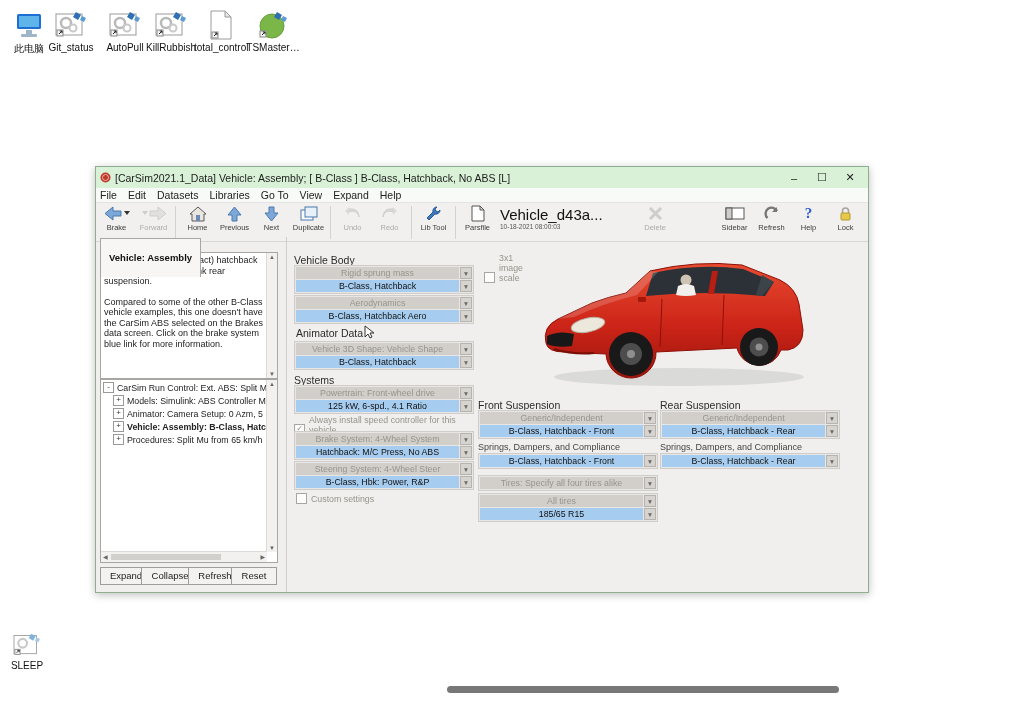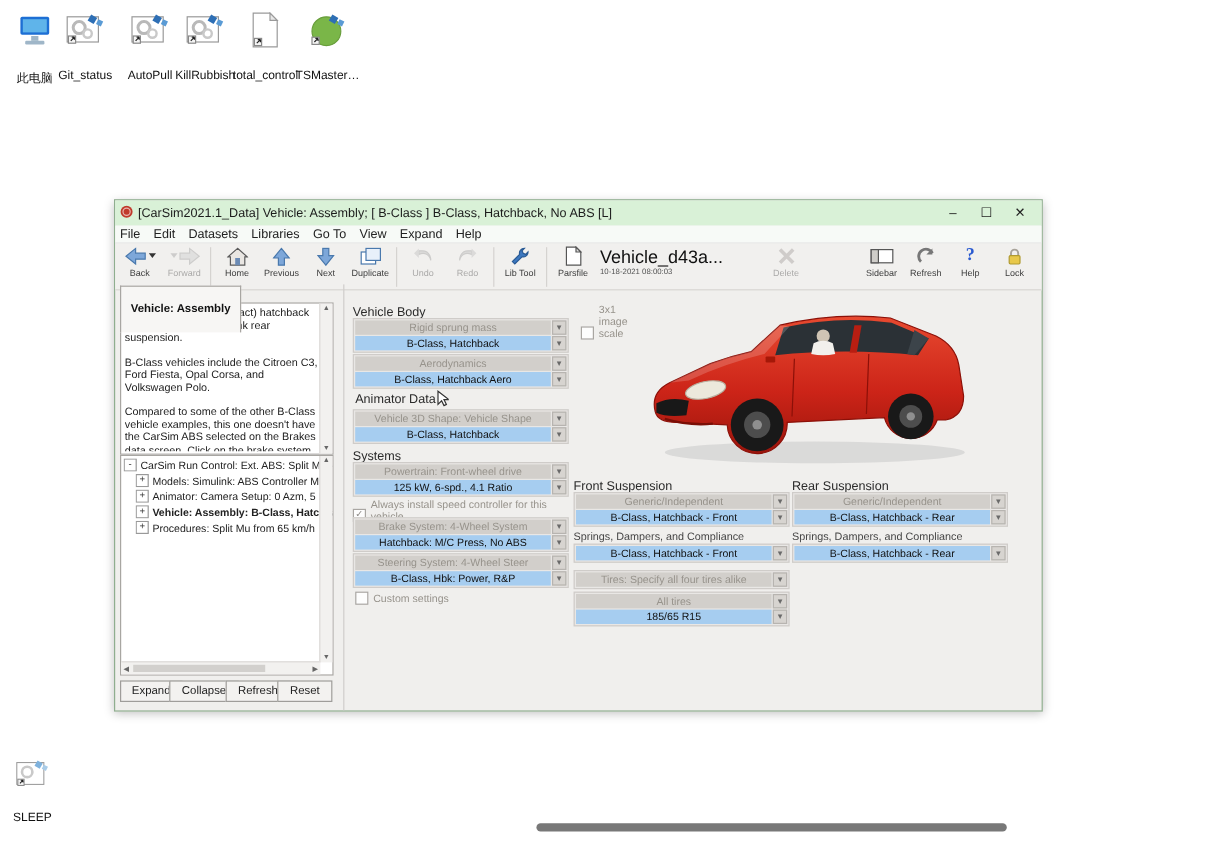--- a/index.html
+++ b/index.html
@@ -1,21 +1,21 @@
 <!DOCTYPE html>
 <html><head>
 <meta charset="utf-8">
 <style>
   html,body{margin:0;padding:0;}
   body{width:1024px;height:709px;background:#fff;font-family:"Liberation Sans",sans-serif;overflow:hidden;position:relative;}
   .abs{position:absolute;}
   
   .dicon{position:absolute;width:54px;text-align:center;}
   .dicon .img{height:32px;display:flex;align-items:flex-end;justify-content:center;}
-  .dicon .lab{font-size:10px;color:#111;margin-top:18px;white-space:nowrap;}
+  .dicon .lab{font-size:10px;color:#111;margin-top:2px;white-space:nowrap;}
   
   #win{position:absolute;left:95px;top:166px;width:772px;height:425px;border:1px solid #8fae8f;background:#f0efed;box-shadow:0 2px 8px rgba(0,0,0,.25);}
   #titlebar{height:21px;background:#d9f1d7;display:flex;align-items:center;padding:0 4px;}
   #titlebar .ttl{font-size:10.5px;color:#1c1c1c;margin-left:4px;flex:1;white-space:nowrap;overflow:hidden;}
   .winctl{width:28px;text-align:center;font-size:11px;color:#222;cursor:default;}
   #menubar{height:14px;background:#f7faf7;display:flex;align-items:center;padding-left:4px;border-bottom:1px solid #e4e4e4;}
   .menu{font-size:10.5px;color:#222;margin-right:11px;}
   #toolbar{height:37px;background:#f1f0ee;border-bottom:1px solid #d8d6d3;display:flex;align-items:stretch;padding:1px 4px 0 2px;}
   .tbtn{min-width:33px;padding:0 2px;display:flex;flex-direction:column;align-items:center;justify-content:flex-start;}
   .tbtn .ic{height:19px;display:flex;align-items:center;justify-content:center;}
@@ -179,21 +179,21 @@
   </div>
 
   <div id="toolbar">
     <div class="tbtn">
       <span class="ic">
           <svg width="26" height="15" viewBox="0 0 26 15">
             <path d="M9 1v4h8v5H9v4L1 7.5z" fill="#7da7d9" stroke="#4a79ad"></path>
             <path d="M20 5l3 4 3-4z" fill="#333"></path>
           </svg>
         </span>
-      <span class="tl">Back</span>
+      <span class="tl">Brake</span>
     </div>
     <div class="tbtn dis">
       <span class="ic">
           <svg width="26" height="15" viewBox="0 0 26 15">
             <path d="M17 1v4H9v5h8v4l8-6.5z" fill="#c9c9c9" stroke="#9a9a9a"></path>
             <path d="M1 5l3 4 3-4z" fill="#999"></path>
           </svg>
         </span>
       <span class="tl">Forward</span>
     </div>
@@ -317,21 +317,20 @@
         </span>
       <span class="tl">Lock</span>
     </div>
   </div>
 
   <div id="tab">Vehicle: Assembly</div>
 
   <div id="desc">
     <div class="txt">
       <p>Generic B-Class (Compact) hatchback with Strut front and 5-Link rear suspension.</p>
-      <p>B-Class vehicles include the Citroen C3, Ford Fiesta, Opal Corsa, and Volkswagen Polo.</p>
       <p>Compared to some of the other B-Class vehicle examples, this one doesn't have the CarSim ABS selected on the Brakes data screen. Click on the brake system blue link for more information.</p>
 
     </div>
     <div class="vsb">
         <span class="up">▲</span>
         <span class="dn">▼</span>
       </div>
   </div>
 
   <div id="tree">

